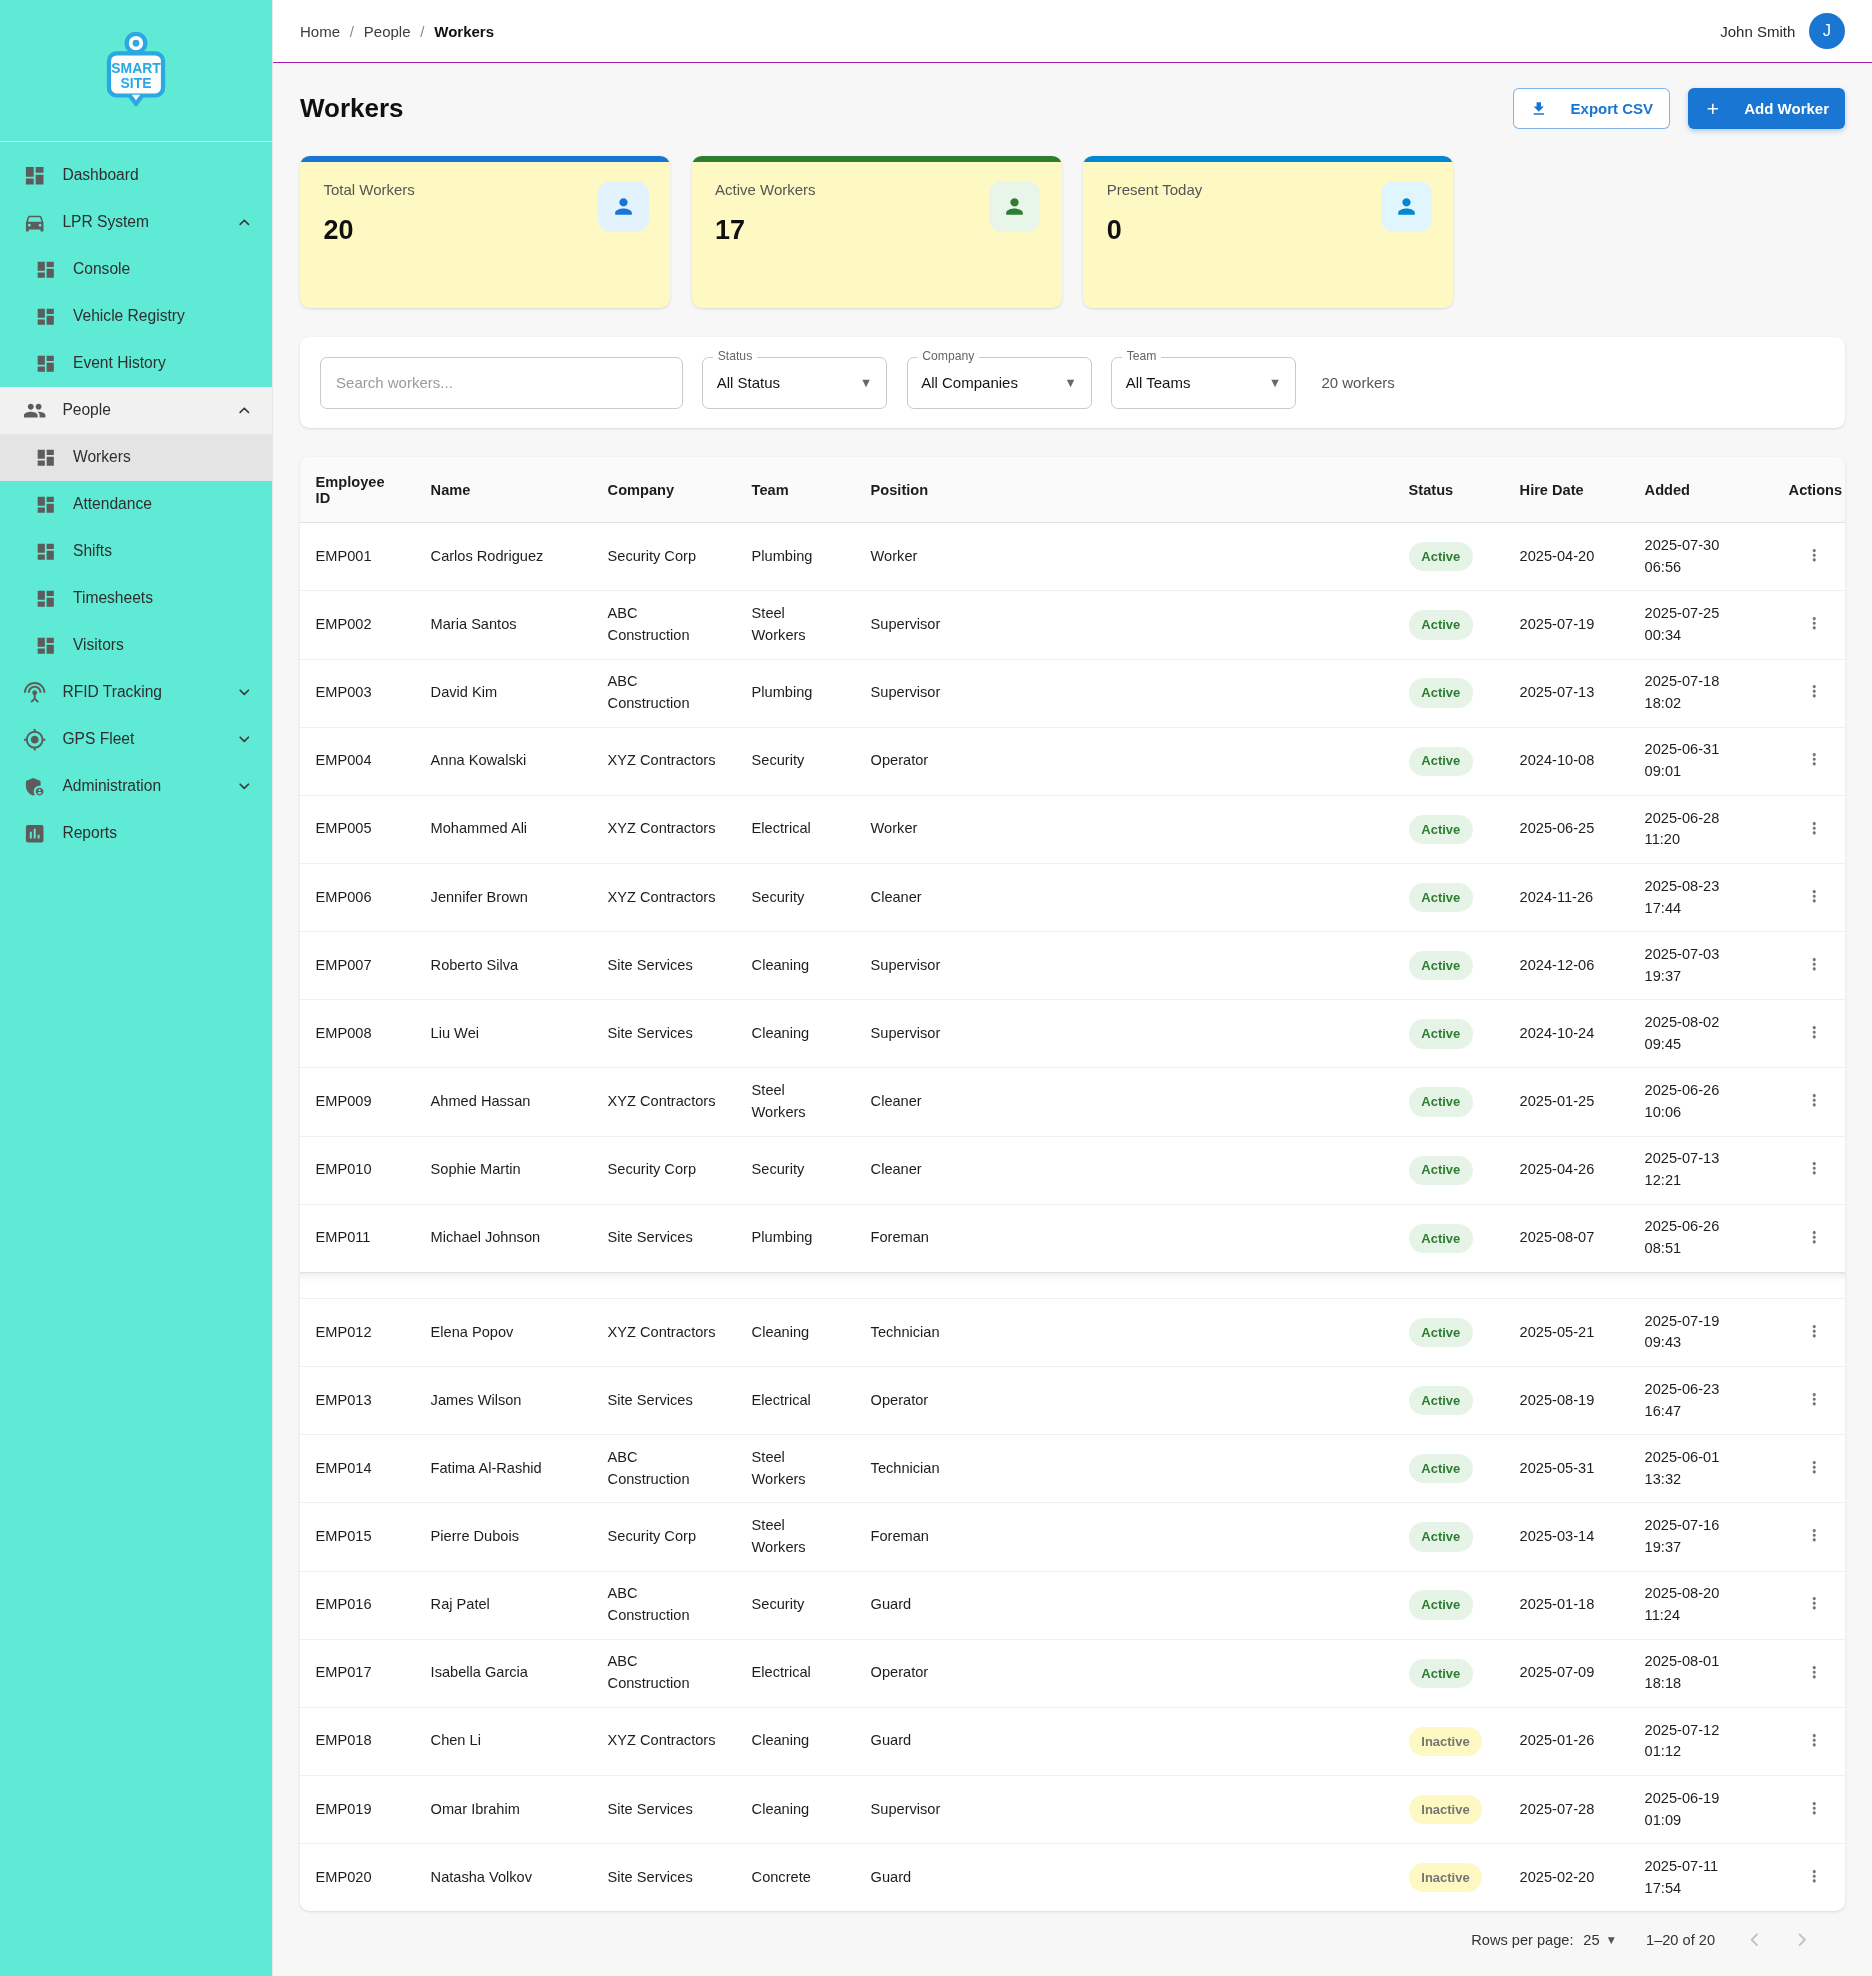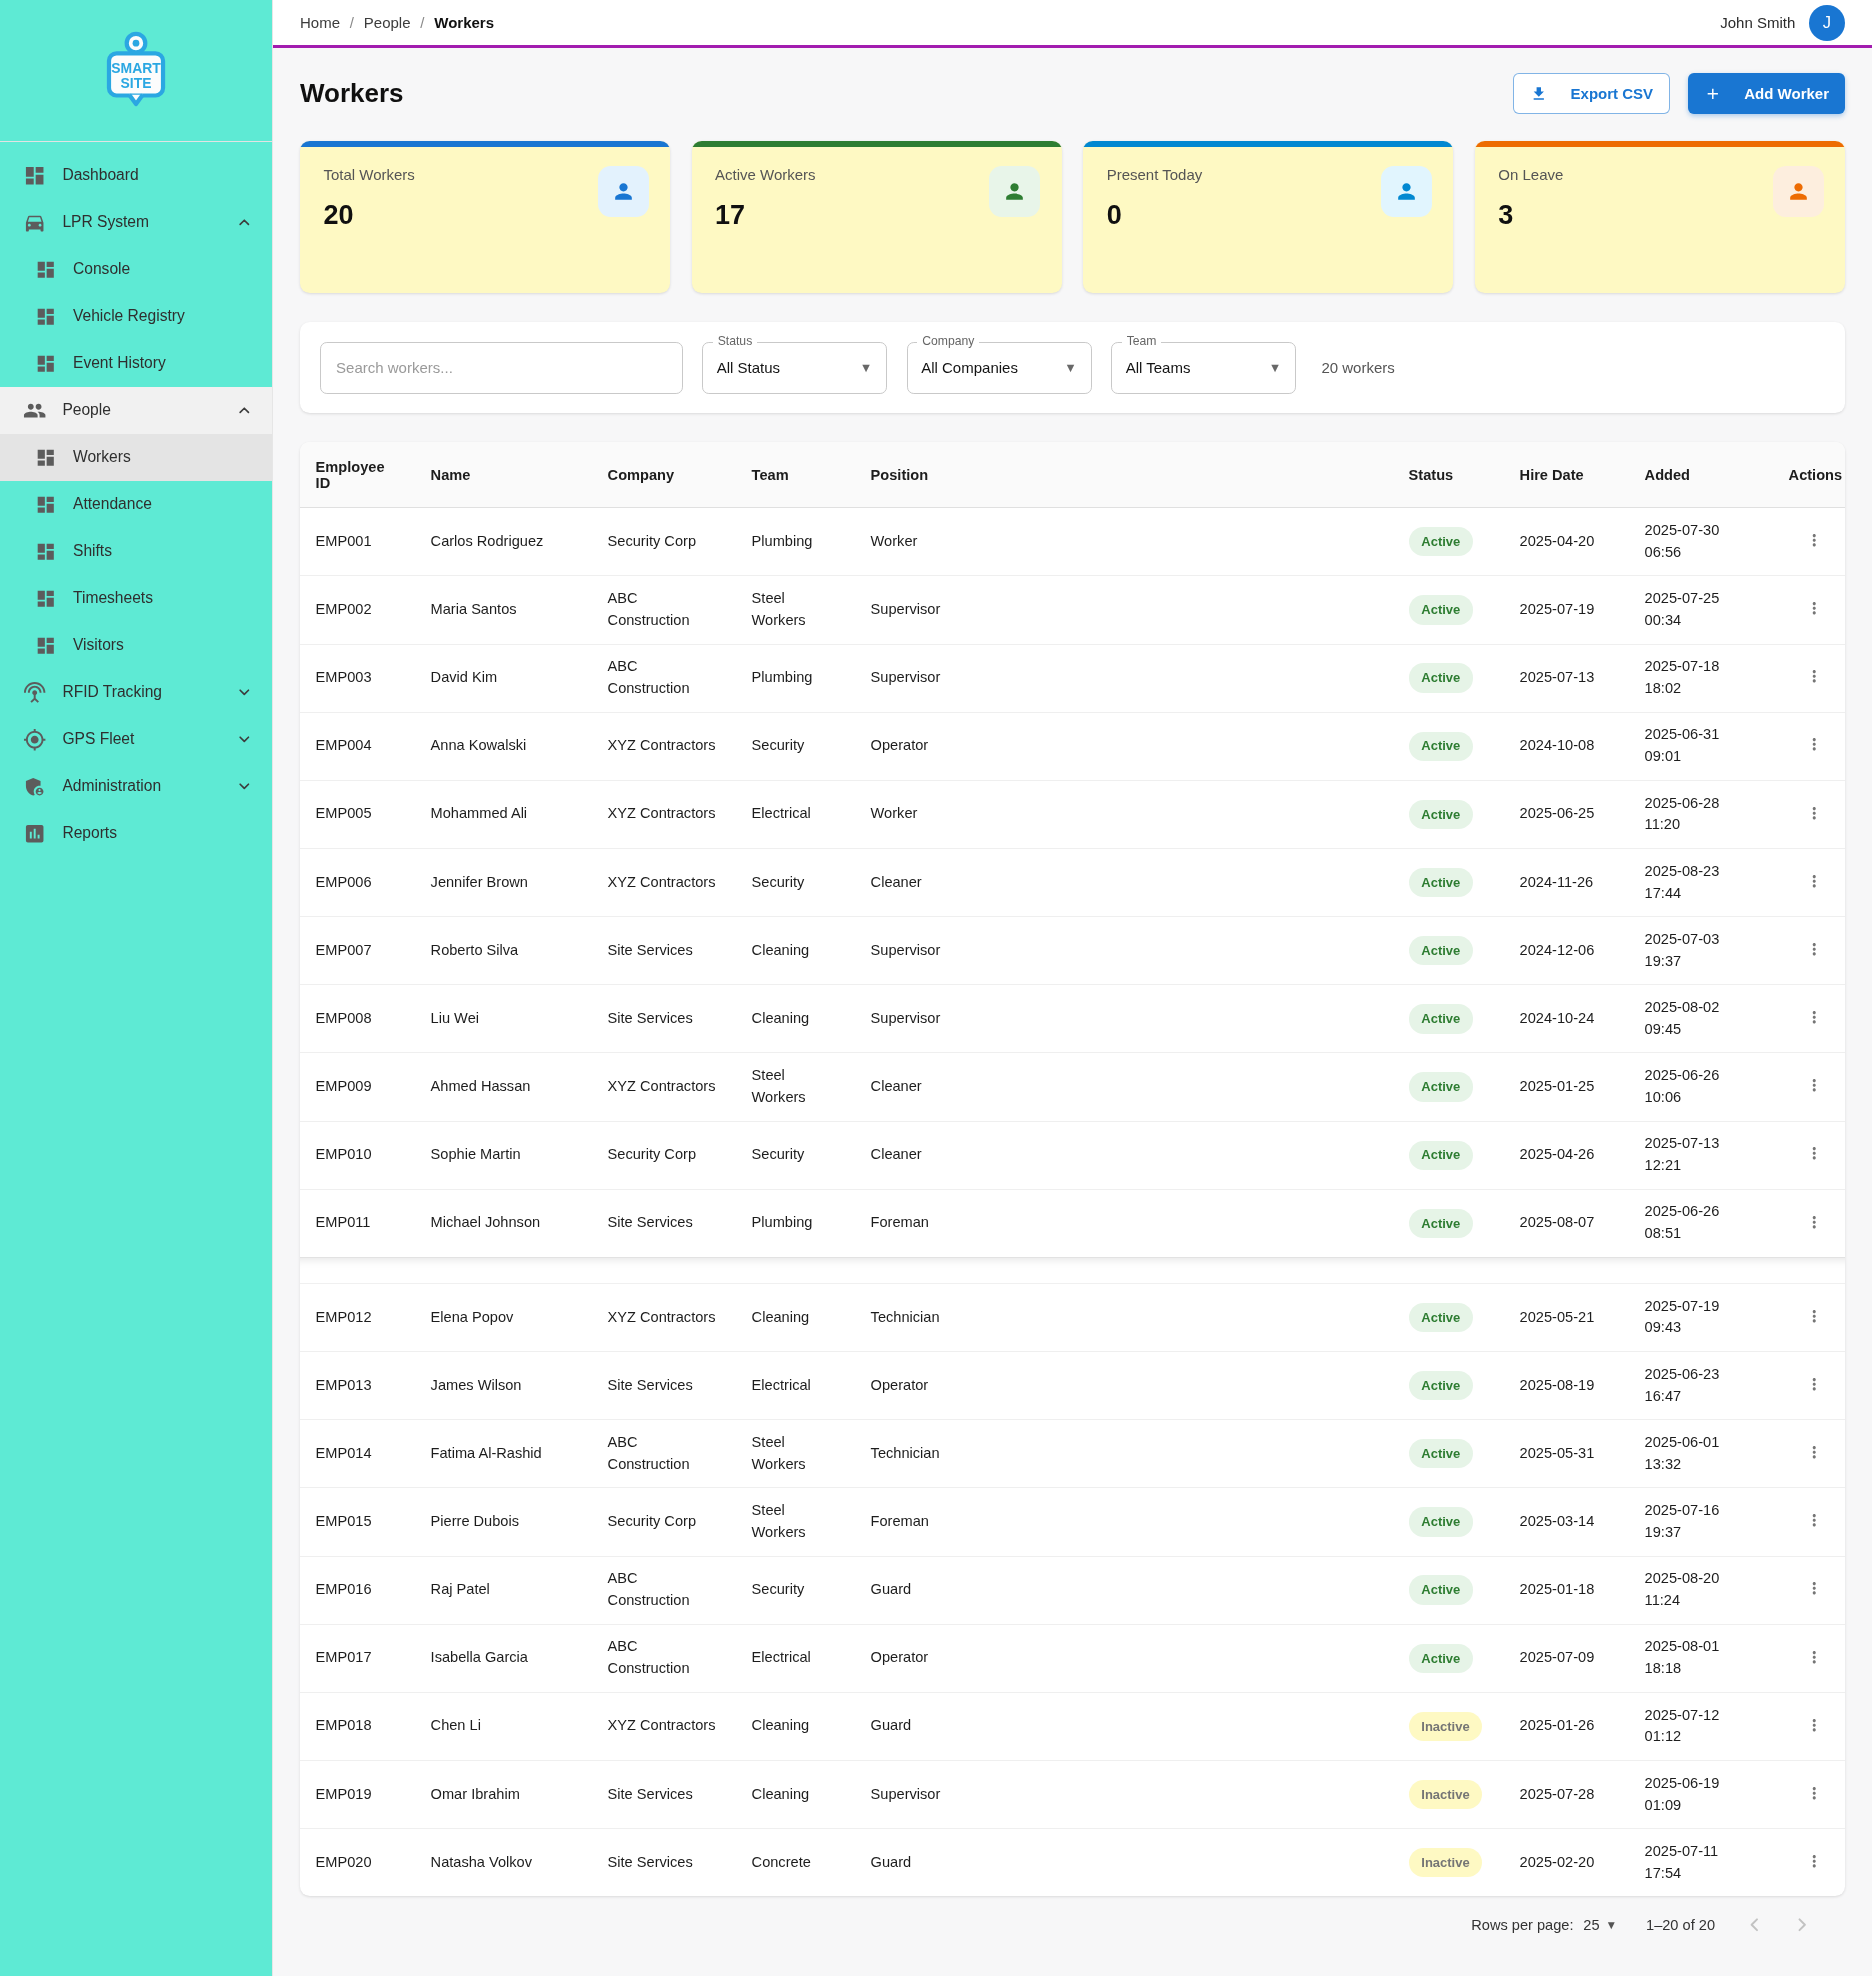--- a/index.html
+++ b/index.html
@@ -23,21 +23,21 @@
     padding:0 19.5px 0 23.4px; cursor:pointer; font-size:15.6px; color:#2f2f2f;
   }
   .nav-item .nicon { width:23.4px; height:23.4px; display:flex; align-items:center; justify-content:center; }
   .nav-item.sub { padding-left:34px;text-align:center; }
   .nav-item .chev { margin-left:auto; display:flex; }
   .nav-item.hl-light { background:#f1f1f1; }
   .nav-item.hl-selected { background:#e4e4e4; }
   
   .main { flex:1; display:flex; flex-direction:column; min-width:0; }
   .topbar {
-    height:48px; background:#fff; border-bottom:3px solid #a21caf;
+    height:63px; background:#fff; border-bottom:1px solid #a21caf;
     display:flex; align-items:center; padding:8px 27px; flex-shrink:0;
   }
   .crumbs { display:flex; align-items:center; gap:9.8px; font-size:15px; color:#3c3c3c; }
   .crumbs .sep { color:#8a8a8a; }
   .crumbs .current { font-weight:bold; color:#111; }
   .top-right { margin-left:auto; display:flex; align-items:center; gap:13.7px; }
   .user-name { font-size:15px; color:#2b2b2b; }
   .avatar {
     width:36px; height:36px; border-radius:50%; background:#1976d2; color:#fff;
     display:flex; align-items:center; justify-content:center; font-size:16.6px; cursor:pointer;
@@ -351,30 +351,20 @@
         <div class="stat-card">
           <div class="accent" style="background:#0288d1"></div>
           <div class="stat-label">Present Today</div>
           <div class="stat-value">0</div>
           <div class="stat-icon" style="background:#e1f5fe">
             <svg width="25" height="25" viewBox="0 0 24 24" fill="#0288d1">
               <path d="M12 12c2.21 0 4-1.79 4-4s-1.79-4-4-4-4 1.79-4 4 1.79 4 4 4zm0 2c-2.67 0-8 1.34-8 4v2h16v-2c0-2.66-5.33-4-8-4z"></path>
             </svg>
           </div>
         </div>
-        <div class="stat-card">
-          <div class="accent" style="background:#ed6c02"></div>
-          <div class="stat-label">On Leave</div>
-          <div class="stat-value">3</div>
-          <div class="stat-icon" style="background:#fdeede">
-            <svg width="25" height="25" viewBox="0 0 24 24" fill="#ed6c02">
-              <path d="M12 12c2.21 0 4-1.79 4-4s-1.79-4-4-4-4 1.79-4 4 1.79 4 4 4zm0 2c-2.67 0-8 1.34-8 4v2h16v-2c0-2.66-5.33-4-8-4z"></path>
-            </svg>
-          </div>
-        </div>
       </div>
 
     <div class="filter-card">
       <input class="search-input" value="" placeholder="Search workers..." style="">
       <div class="mui-select">
         <span class="flabel">Status</span>
         <span class="sval">All Status</span>
         <span class="caret">▼</span>
       </div>
       <div class="mui-select">

